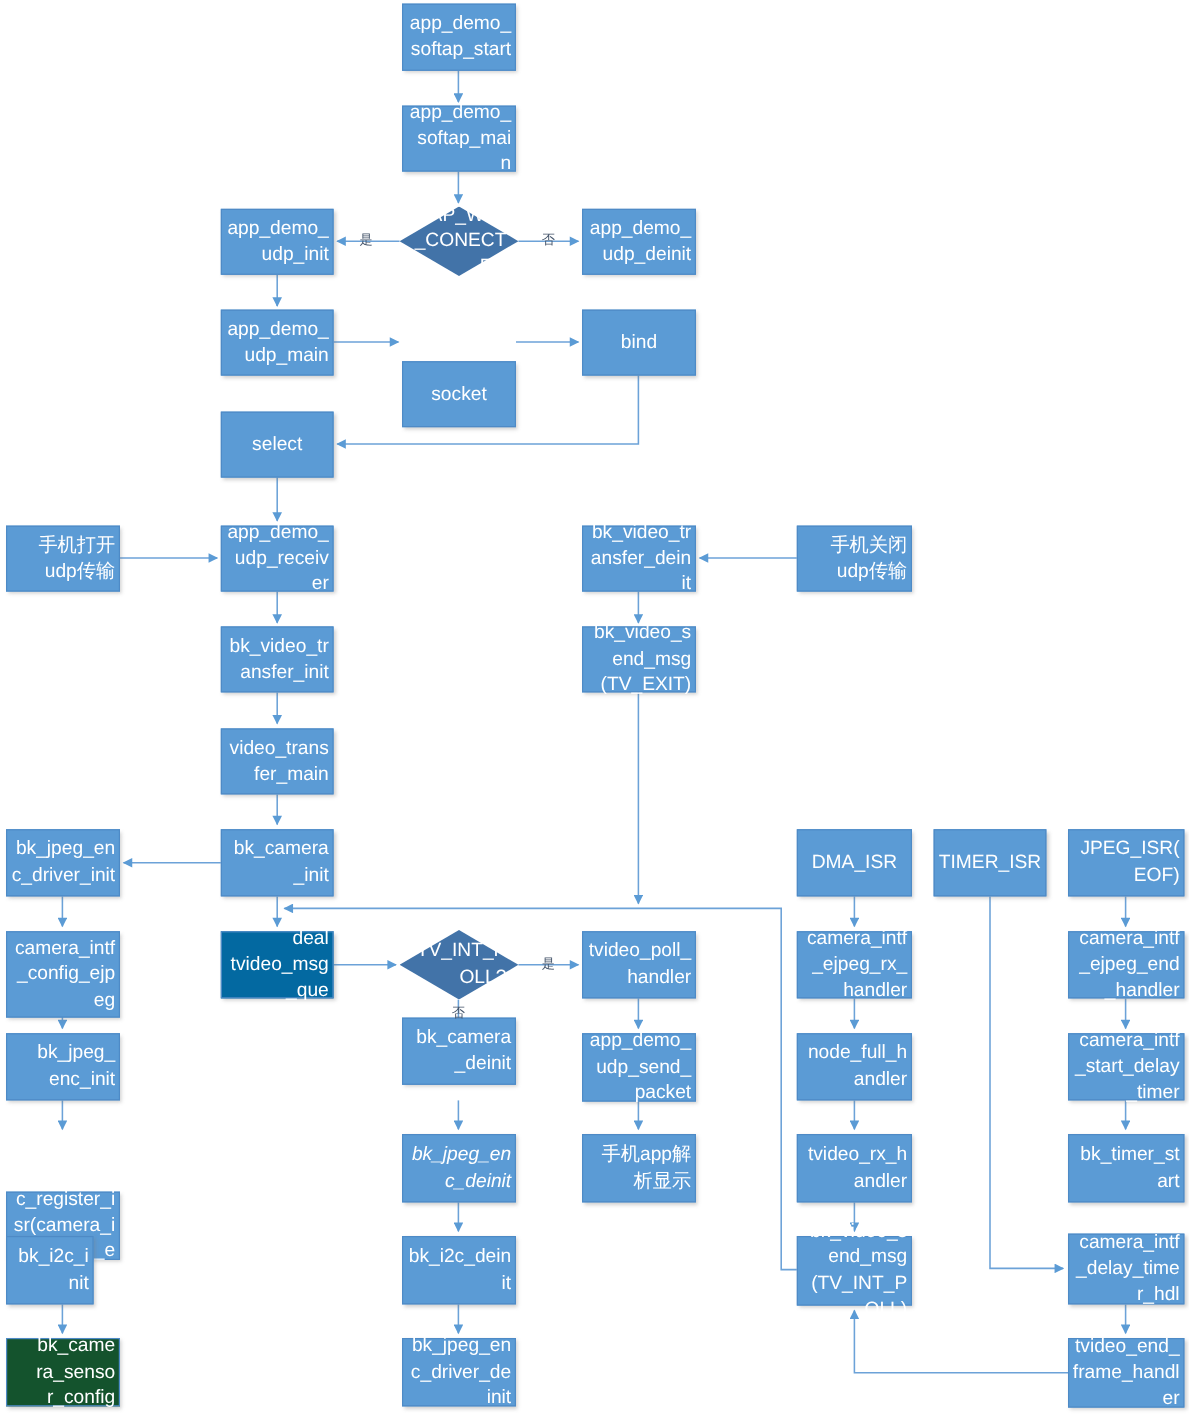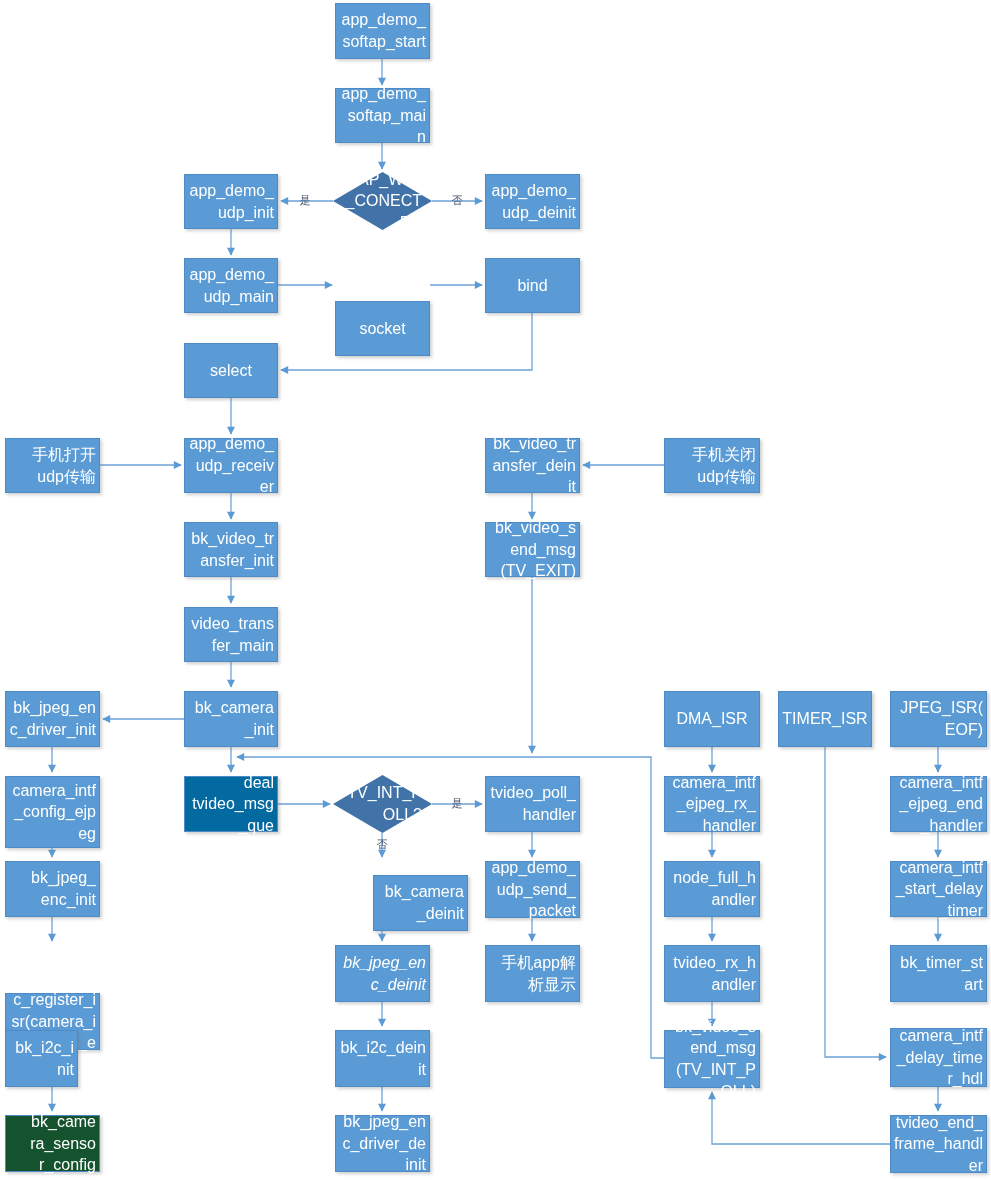--- a/index.html
+++ b/index.html
@@ -103,21 +103,21 @@
       <div class="node box" style="left: 664px; top: 691px; width: 96px; height: 56px; background: rgb(91, 155, 213); border-color: rgb(78, 138, 198);">DMA_ISR</div>
       <div class="node box" style="left: 778px; top: 691px; width: 94px; height: 56px; background: rgb(91, 155, 213); border-color: rgb(78, 138, 198);">TIMER_ISR</div>
       <div class="node box" style="left: 890px; top: 691px; width: 97px; height: 56px; background: rgb(91, 155, 213); border-color: rgb(78, 138, 198);">JPEG_ISR(EOF)</div>
       <div class="node box" style="left: 5px; top: 776px; width: 95px; height: 72px; background: rgb(91, 155, 213); border-color: rgb(78, 138, 198);">camera_intf_config_ejpeg</div>
       <div class="node box" style="left: 184px; top: 776px; width: 94px; height: 56px; background: #0369a1; border-color: rgb(78, 138, 198);">deal tvideo_msg_que</div>
       <div class="node diamond" style="left: 333px; top: 775px; width: 99px; height: 58px; background: rgb(66, 115, 168);">TV_INT_POLL?</div>
       <div class="node box" style="left: 485px; top: 776px; width: 95px; height: 56px; background: rgb(91, 155, 213); border-color: rgb(78, 138, 198);">tvideo_poll_handler</div>
       <div class="node box" style="left: 664px; top: 776px; width: 96px; height: 56px; background: rgb(91, 155, 213); border-color: rgb(78, 138, 198);">camera_intf_ejpeg_rx_handler</div>
       <div class="node box" style="left: 890px; top: 776px; width: 97px; height: 56px; background: rgb(91, 155, 213); border-color: rgb(78, 138, 198);">camera_intf_ejpeg_end_handler</div>
       <div class="node box" style="left: 5px; top: 861px; width: 95px; height: 56px; background: rgb(91, 155, 213); border-color: rgb(78, 138, 198); padding-left: 24px;">bk_jpeg_enc_init</div>
-      <div class="node box" style="left: 335px; top: 875px; width: 95px; height: 56px; background: rgb(91, 155, 213); border-color: rgb(78, 138, 198); margin-left: 38px;">bk_camera_deinit</div>
+      <div class="node box" style="left: 335px; top: 848px; width: 95px; height: 56px; background: rgb(91, 155, 213); border-color: rgb(78, 138, 198);">bk_camera_deinit</div>
       <div class="node box" style="left: 485px; top: 861px; width: 95px; height: 57px; background: rgb(91, 155, 213); border-color: rgb(78, 138, 198);">app_demo_udp_send_packet</div>
       <div class="node box" style="left: 664px; top: 861px; width: 96px; height: 56px; background: rgb(91, 155, 213); border-color: rgb(78, 138, 198);">node_full_handler</div>
       <div class="node box" style="left: 890px; top: 861px; width: 97px; height: 56px; background: rgb(91, 155, 213); border-color: rgb(78, 138, 198);">camera_intf_start_delay_timer</div>
       <div class="node box" style="left: 5px; top: 945px; width: 95px; height: 57px; background: rgb(91, 155, 213); border-color: rgb(78, 138, 198); margin-top: 48px;">bk_jpeg_enc_register_isr(camera_intf_ejpeg_end_handler)</div>
       <div class="node box" style="left: 335px; top: 945px; width: 95px; height: 57px; background: rgb(91, 155, 213); border-color: rgb(78, 138, 198); font-style: italic;">bk_jpeg_enc_deinit</div>
       <div class="node box" style="left: 485px; top: 945px; width: 95px; height: 57px; background: rgb(91, 155, 213); border-color: rgb(78, 138, 198);">手机app解析显示</div>
       <div class="node box" style="left: 664px; top: 945px; width: 96px; height: 57px; background: rgb(91, 155, 213); border-color: rgb(78, 138, 198);">tvideo_rx_handler</div>
       <div class="node box" style="left: 890px; top: 945px; width: 97px; height: 57px; background: rgb(91, 155, 213); border-color: rgb(78, 138, 198);">bk_timer_start</div>
       <div class="node box" style="left: 5px; top: 1030px; width: 73px; height: 57px; background: rgb(91, 155, 213); border-color: rgb(78, 138, 198);">bk_i2c_init</div>
       <div class="node box" style="left: 335px; top: 1030px; width: 95px; height: 57px; background: rgb(91, 155, 213); border-color: rgb(78, 138, 198);">bk_i2c_deinit</div>

